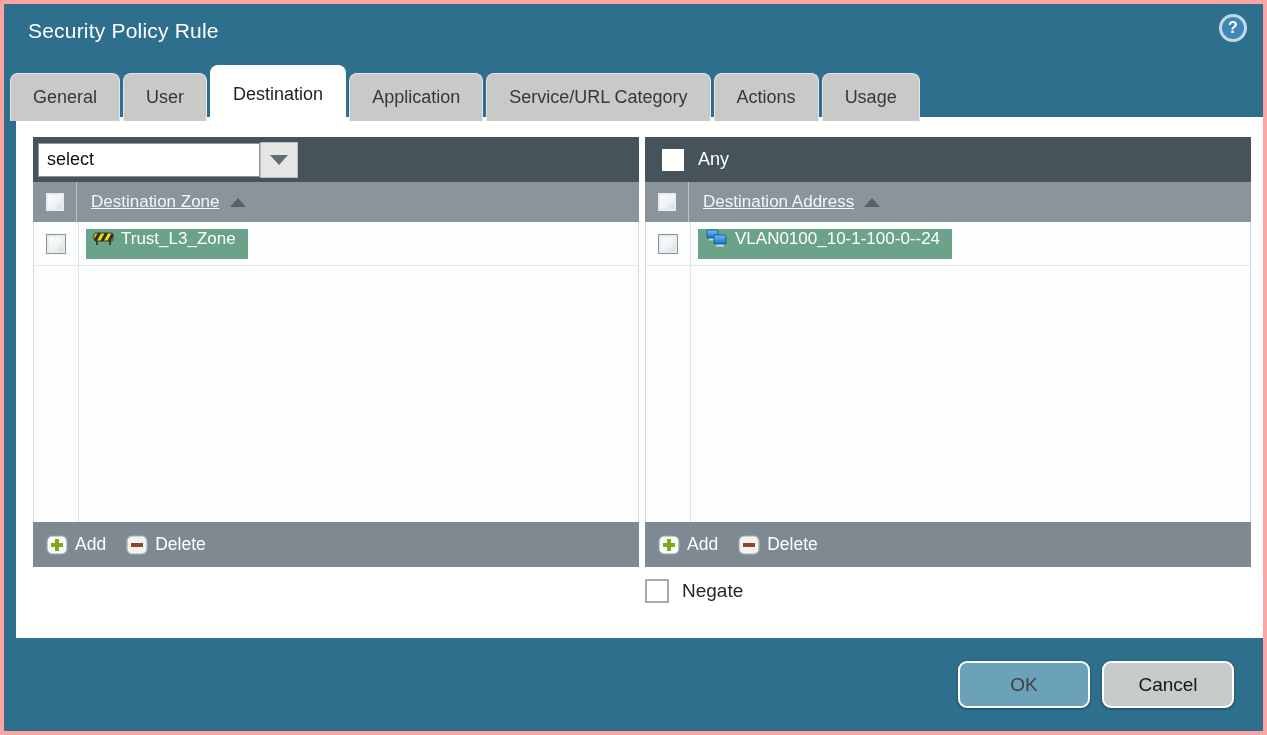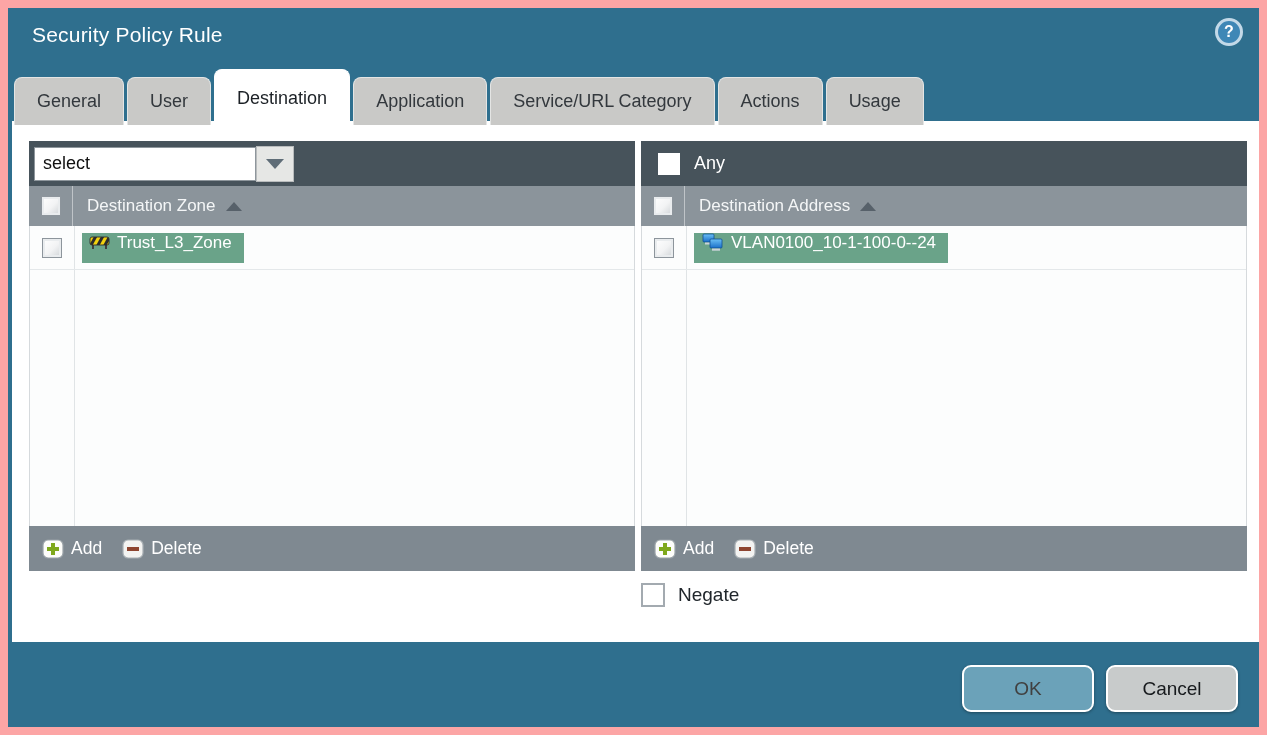--- a/index.html
+++ b/index.html
@@ -1,57 +1,57 @@
 <!DOCTYPE html>
 <html><head>
 <meta charset="utf-8">
 <style>
   * { box-sizing: border-box; margin: 0; padding: 0; }
   body { font-family: "Liberation Sans", sans-serif; background: #0c1219; }
 
   .screen {
     position: relative; width: 1267px; height: 735px;
-    background: #2f6f8e; border: 8px solid #fca5a5; overflow: hidden;
+    background: #2f6f8e; border: 4px solid #fca5a5; overflow: hidden;
   }
 
   
   .title { position: absolute; left: 24px; top: 15px; font-size: 21px; color: #ffffff; letter-spacing: .2px; }
   .help { position: absolute; right: 16px; top: 10px; width: 28px; height: 28px; border-radius: 50%;
           background: #3f87b6; border: 3px solid #c3d9e8; color: #ffffff; font-weight: bold;
           font-size: 16px; display: flex; align-items: center; justify-content: center; cursor: pointer; }
 
   
   .tabs { position: absolute; left: 6px; top: 60px; height: 57px; display: flex; align-items: flex-end; gap: 3px; z-index: 3; }
   .tab { height: 48px; line-height: 46px; padding: 0 22px; background: #c9c9c7; color: #33383d;
          font-size: 18px; border-radius: 8px 8px 0 0; border: 1px solid #e4e5e4; border-bottom: none; cursor: pointer; white-space: nowrap; }
   .tab.active { height: 56px; line-height: 56px; background: #ffffff; color: #1c2126; border-color: #ffffff; z-index: 4; }
 
   
-  .content { position: absolute; left: 4px; top: 113px; width: 1251px; height: 521px; background: #ffffff; z-index: 2; }
+  .content { position: absolute; left: 12px; top: 113px; width: 1251px; height: 521px; background: #ffffff; z-index: 2; }
 
   .panel { position: absolute; top: 20px; width: 606px; height: 430px; display: flex; flex-direction: column; }
   .panel.left { left: 17px; } .panel.right { left: 629px; }
 
   .panel-head { height: 45px; background: #47535b; display: flex; align-items: center; padding-left: 5px; flex: none; }
   .filter-input { width: 222px; height: 34px; border: 1px solid #8e969c; font-size: 18px; padding: 0 8px;
                   font-family: "Liberation Sans", sans-serif; color: #111; background: #fff; }
   .dd-btn { width: 38px; height: 36px; background: #e6e7e5; border: 1px solid #b9bcbd; display: flex;
             align-items: center; justify-content: center; cursor: pointer; }
   .tri-down { width: 0; height: 0; border-left: 9px solid transparent; border-right: 9px solid transparent; border-top: 10px solid #5f6d77; }
 
   .cb { cursor: pointer; flex: none; }
   .cb-white { width: 22px; height: 22px; background: #ffffff; margin-left: 12px; }
   .cb-bevel { width: 20px; height: 20px; background: linear-gradient(135deg, #ffffff 0%, #f2f3f4 55%, #cfd3d6 100%);
               border: 1px solid #8d959c; box-shadow: inset 0 0 0 2px #e9ecee; }
   .head-label { color: #ffffff; font-size: 18px; margin-left: 14px; }
 
   .col-head { height: 40px; background: #8b949b; display: flex; align-items: center; flex: none; }
   .cb-cell { width: 44px; display: flex; align-items: center; justify-content: center; align-self: stretch;
              border-right: 1px solid rgba(255,255,255,.45); flex: none; }
-  .col-label { color: #f4f6f7; font-size: 17px; margin-left: 14px; cursor: pointer; }
+  .col-label { color: #f4f6f7; font-size: 17px; margin-left: 14px; cursor: pointer; text-decoration: underline; }
   .sort-asc { width: 0; height: 0; border-left: 8px solid transparent; border-right: 8px solid transparent;
               border-bottom: 9px solid #57616a; margin-left: 10px; cursor: pointer; }
 
   .list { flex: 1; background: #fcfdfd; border-left: 1px solid #d6dadd; border-right: 1px solid #d6dadd; position: relative; }
   .list::before { content: ""; position: absolute; left: 44px; top: 0; bottom: 0; width: 1px; background: #e0e4e6; }
   .row { height: 44px; display: flex; align-items: center; border-bottom: 1px solid #e4e8ea; position: relative; }
   .row .cb-cell { border-right: none; }
   .chip { margin-left: 8px; height: 30px; display: inline-flex; align-items: flex-start; gap: 7px;
           padding: 0 12px 0 7px; background: #6aa389; color: #ffffff; font-size: 17px; cursor: pointer; white-space: nowrap; }
 

